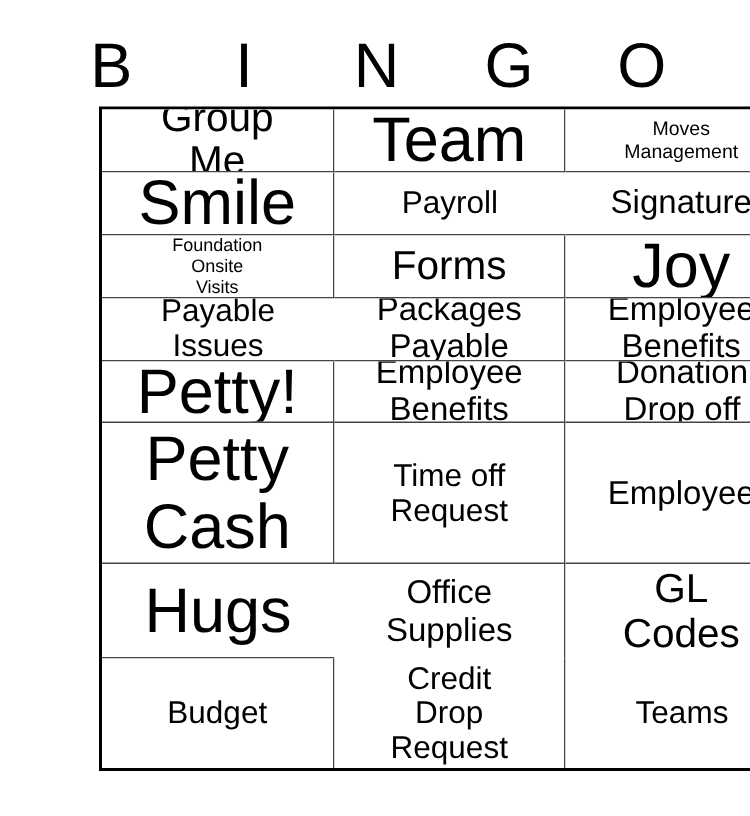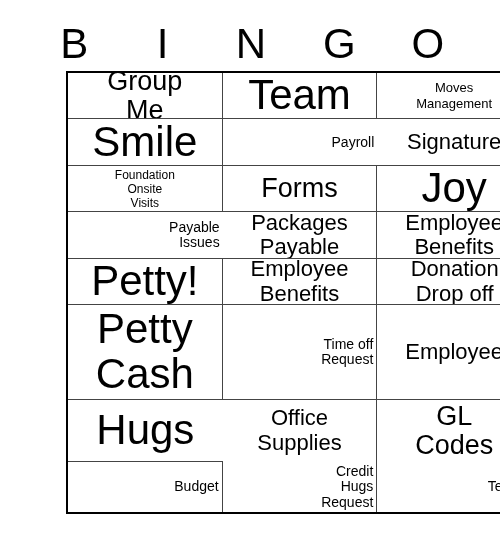--- a/index.html
+++ b/index.html
@@ -77,21 +77,21 @@
     display: block;
     width: 100%;
     line-height: 1.08;
     word-wrap: break-word;
     white-space: pre-line;
   }
   
   .fs-xs  { font-size: 13px; line-height: 1.18; }
   .fs-sm  { font-size: 12px; line-height: 1.18; }
   .fs-md  { font-size: 22px; line-height: 1.12; }
-  .fs-lg  { font-size: 14px; line-height: 1.1; text-align: right; }
+  .fs-lg  { font-size: 21px; line-height: 1.1; }
   .fs-xl  { font-size: 27px; line-height: 1.08; }
   .fs-xxl { font-size: 42px; line-height: 1.06; }
 </style>
 </head>
 <body>
 
 <div id="card">
 
   <div id="header-row">
     <div class="header-letter">B</div>
@@ -181,21 +181,21 @@
       </div>
     <div class="cell row-last">
         <span class="cell-text fs-xl">GL
 Codes</span>
       </div>
     <div class="cell row-last">
         <span class="cell-text fs-lg">Budget</span>
       </div>
     <div class="cell row-last">
         <span class="cell-text fs-lg">Credit
-Hugs
+Drop
 Request</span>
       </div>
     <div class="cell row-last col-last">
         <span class="cell-text fs-lg">Teams</span>
       </div>
   </div>
 
 </div>
 
 </body></html>

